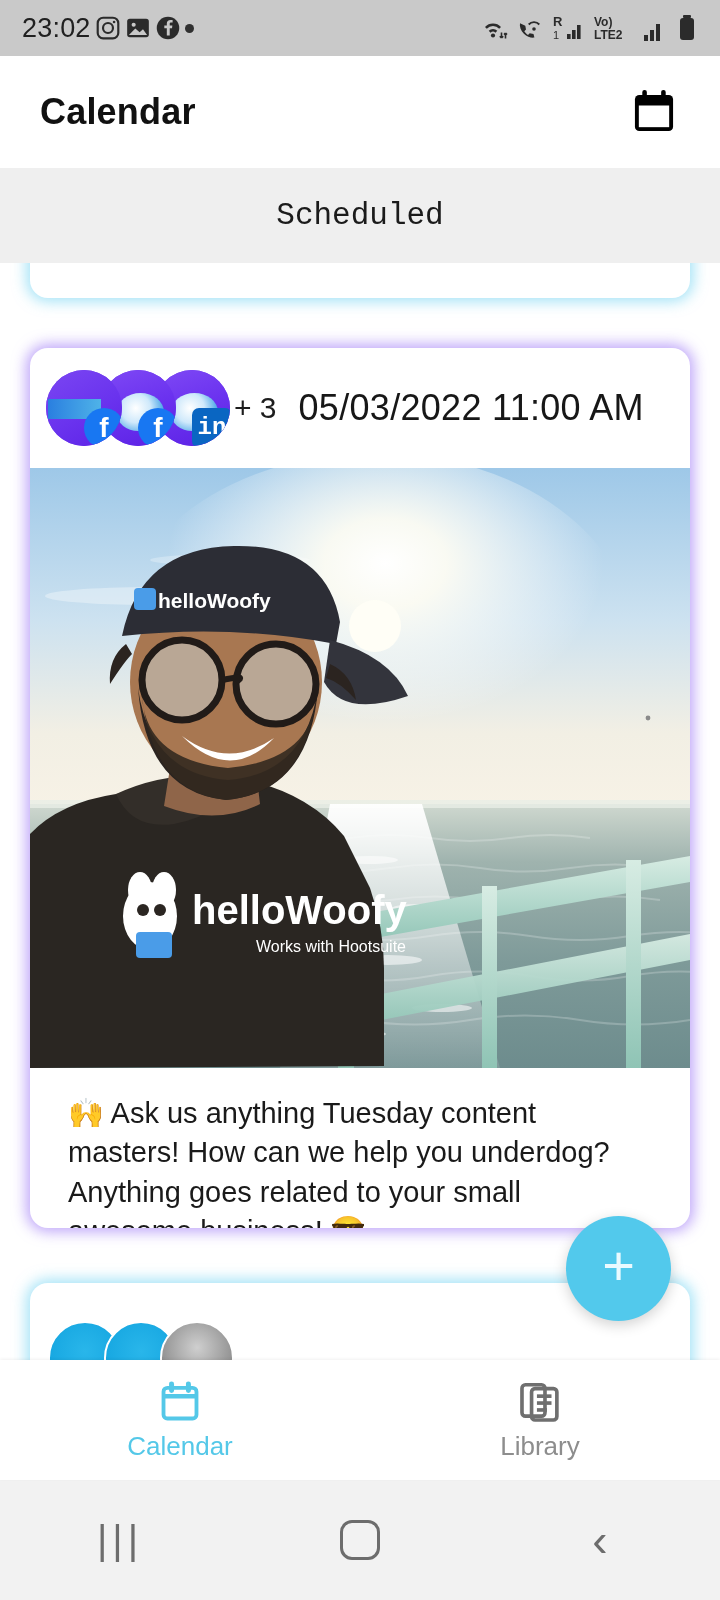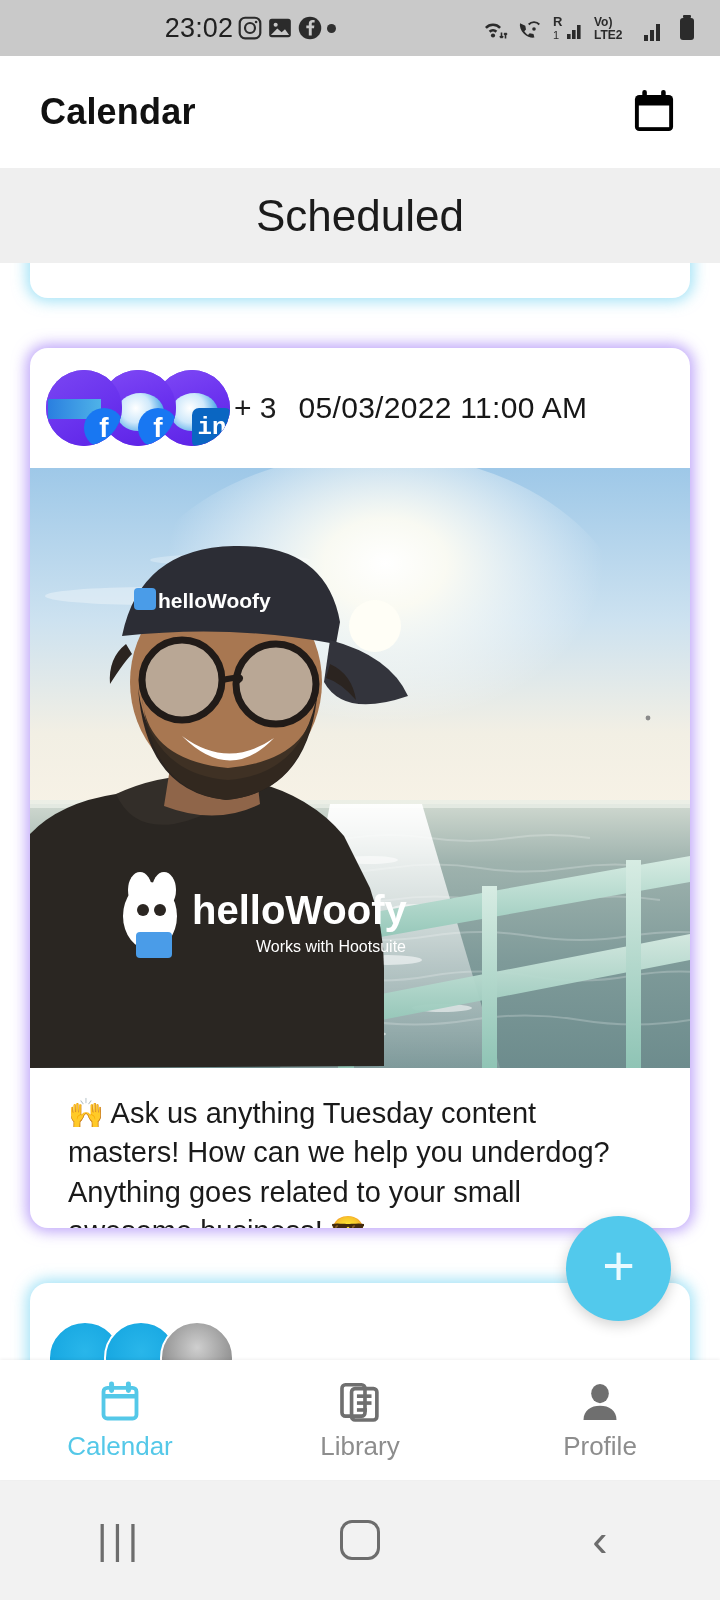--- a/index.html
+++ b/index.html
@@ -10,42 +10,42 @@
     overflow:hidden;
   }
   #screen { position:relative; width:720px; height:1600px; background:#fff; overflow:hidden; }
 
   
   .statusbar {
     position:absolute; top:0; left:0; width:720px; height:56px;
     background:#c9c9c9; display:flex; align-items:center;
     padding:0 22px; color:#2b2b2b;
   }
-  .sb-left { display:flex; align-items:center; gap:4px; flex:1;justify-content:center; }
+  .sb-left { display:flex; align-items:center; gap:4px; flex:1; }
   .sb-clock { font-size:27px; letter-spacing:0.2px; color:#202020; }
   .sb-right { display:flex; align-items:flex-end; gap:7px; }
   .ico { display:inline-flex; align-items:center; justify-content:center; }
   .dot-ico { width:9px; height:9px; border-radius:50%; background:#303030; display:inline-block; }
 
   
   .appbar {
     position:absolute; top:56px; left:0; width:720px; height:112px;
     background:#ffffff; display:flex; align-items:center;
     padding:0 40px; justify-content:space-between;
   }
   .appbar-title { font-size:36px; font-weight:700; color:#111; letter-spacing:0.2px; }
 
   
   .tabs {
     position:absolute; top:168px; left:0; width:720px; height:95px;
     background:#efefef; display:flex;
   }
   .tab {
     flex:1; display:flex; align-items:center; justify-content:center;
-    position:relative; font-size:44px; color:#1b1b1b;
+    position:relative; font-size:31px; color:#1b1b1b;font-family:Liberation Mono, monospace;
   }
   .tab .tab-underline {
     position:absolute; bottom:0; left:50%; transform:translateX(-50%);
     width:160px; height:6px; background:#54c8e8; border-radius:2px;
   }
 
   
   .feed {
     position:absolute; top:263px; left:0; width:720px; height:1097px;
     background:#ffffff; overflow:hidden;
@@ -89,21 +89,21 @@
     border-radius:50% 50% 45% 45%;
   }
   .badge {
     position:absolute; right:-2px; bottom:-2px; width:40px; height:40px;
     border-radius:9px; display:flex; align-items:center; justify-content:center;
     font-weight:700; color:#fff; font-size:28px; line-height:1;
   }
   .badge.fb { background:#1877f2; border-radius:50%; }
   .badge.li { background:#0a66c2; border-radius:7px; font-size:24px;font-family:Liberation Mono, monospace; }
   .plus-count { font-size:30px; color:#1d1d1d; margin-left:-2px; }
-  .card-date { font-size:30px; color:#171717; margin-left:22px; letter-spacing:0.3px; }
+  .card-date { font-size:36px; color:#171717; margin-left:22px; letter-spacing:0.3px; }
 
   .card-photo { width:100%; height:600px; position:relative; overflow:hidden; }
   .card-text { padding:26px 38px 30px 38px; font-size:29px; line-height:1.36; color:#1a1a1a; }
 
   
   .bottom-avatars { display:flex; padding:38px 0 0 18px; }
   .bav { width:74px; height:74px; border-radius:50%; margin-right:-18px; border:2px solid #fff; }
   .bav.c1 { background:radial-gradient(circle at 50% 40%, #29b6ea, #0ea0dd); }
   .bav.c2 { background:radial-gradient(circle at 50% 40%, #29b6ea, #0ea0dd); }
   .bav.c3 { background:radial-gradient(circle at 50% 35%, #cfcfcf, #6f6f6f); }
@@ -400,29 +400,20 @@
         <svg width="46" height="46" viewBox="0 0 24 24">
           <rect x="2.6" y="3" width="12" height="16.4" rx="1.8" fill="none" stroke="#6f6f6f" stroke-width="1.9"></rect>
           <rect x="7.6" y="5" width="13.2" height="16.4" rx="1.8" fill="none" stroke="#6f6f6f" stroke-width="1.9"></rect>
           <rect x="10.4" y="8" width="7.6" height="1.9" fill="#6f6f6f"></rect>
           <rect x="10.4" y="11.6" width="7.6" height="1.9" fill="#6f6f6f"></rect>
           <rect x="10.4" y="15.2" width="5.2" height="1.9" fill="#6f6f6f"></rect>
         </svg>
       </span>
       <span class="bn-label">Library</span>
     </div>
-    <div class="bn-item">
-      <span class="ico">
-        <svg width="46" height="46" viewBox="0 0 24 24" fill="#6f6f6f">
-          <ellipse cx="12" cy="7.6" rx="4.6" ry="5"></ellipse>
-          <path d="M3.4 21.4c0-5 3.9-7.4 8.6-7.4s8.6 2.4 8.6 7.4z"></path>
-        </svg>
-      </span>
-      <span class="bn-label">Profile</span>
-    </div>
   </div>
 
   <div class="sysnav">
     <div class="sn-item">
       <span class="sn-recents">|||</span>
     </div>
     <div class="sn-item">
       <span class="sn-home"></span>
     </div>
     <div class="sn-item">

